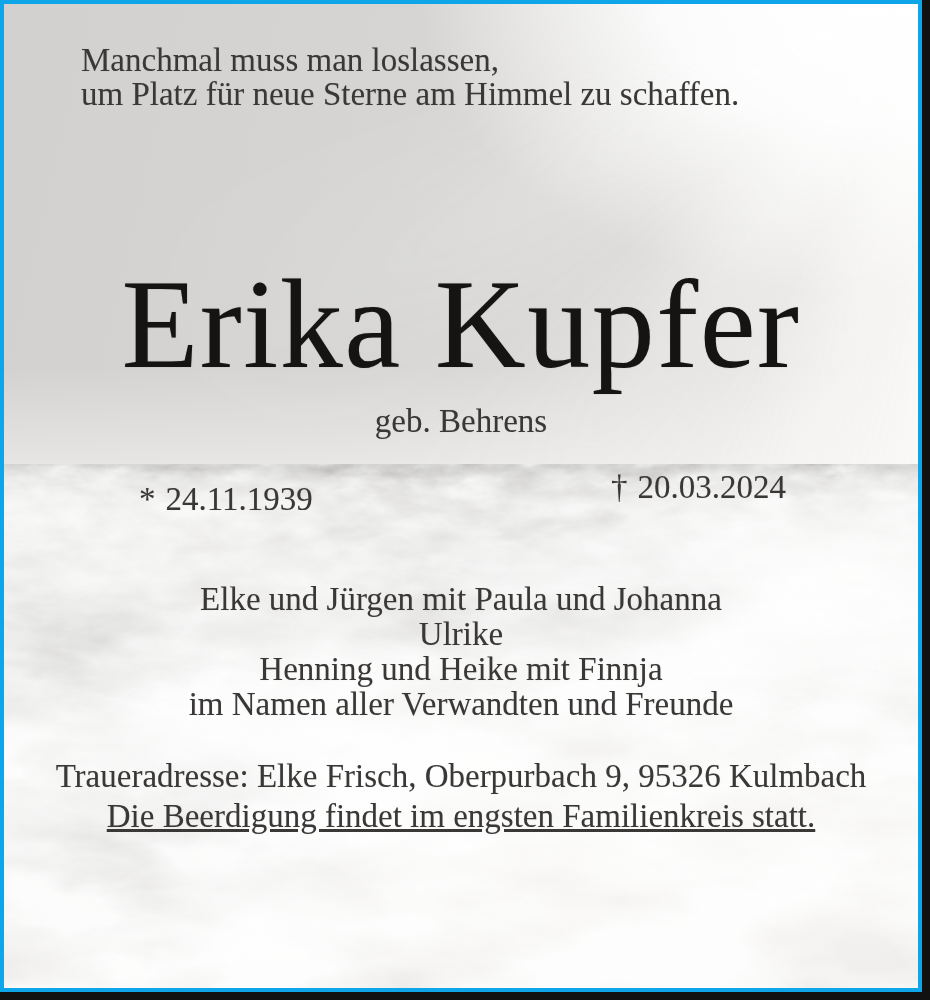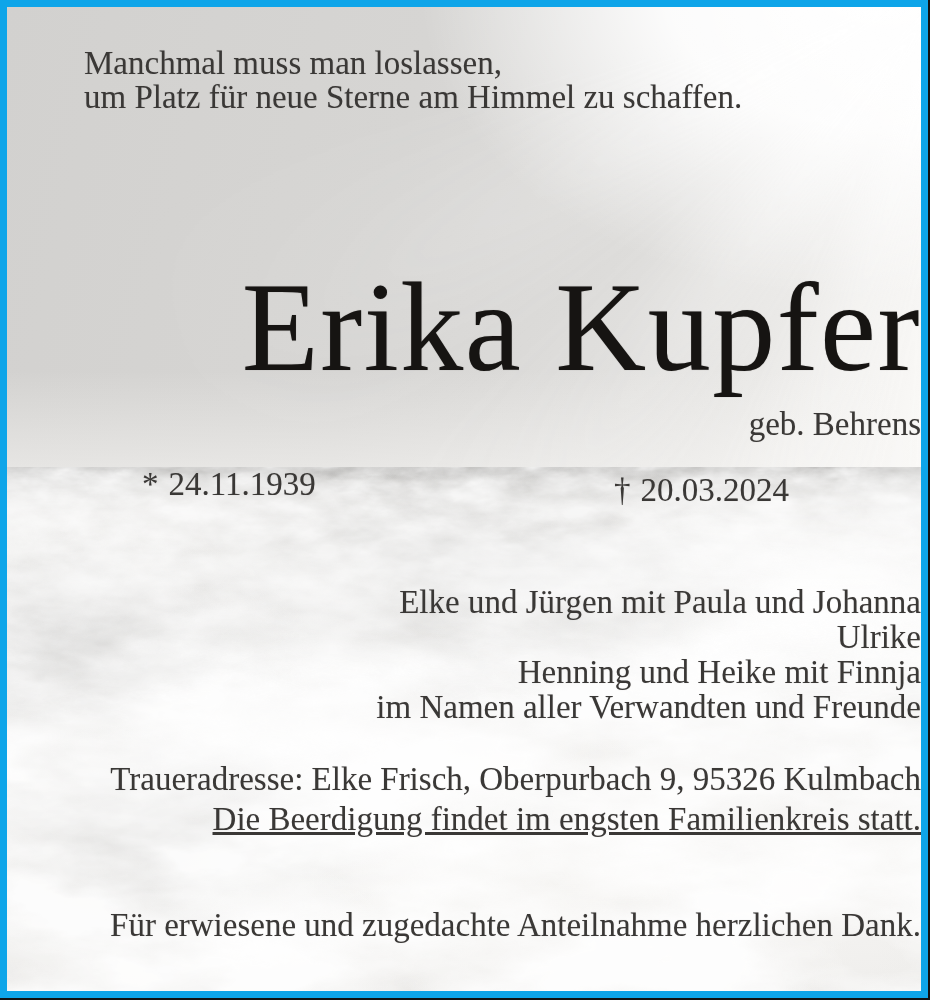--- a/index.html
+++ b/index.html
@@ -5,21 +5,21 @@
   html, body {
     margin: 0;
     padding: 0;
     background: #111;
     font-family: "Liberation Serif", "DejaVu Serif", serif;
   }
   .poster {
     position: relative;
     width: 914px;
     height: 984px;
-    border: 7px solid #0ea5e9;
+    border: 4px solid #0ea5e9;
     overflow: hidden;
     background: #fde047;
   }
   
   .sky {
     position: absolute;
     left: 0; top: 0;
     width: 100%;
     height: 466px;
     background:
@@ -98,33 +98,33 @@
     left: 0; top: 0;
     width: 100%; height: 100%;
     z-index: 10;
     color: #3a3836;
     font-size: 33px;
     line-height: 35px;
     text-shadow: 0 0 1px rgba(90,88,86,.25);
   }
   .block { position: absolute; white-space: nowrap; }
   .left-al { left: 77px; text-align: left; }
-  .centered { left: 0; width: 100%; text-align: right; }
+  .centered { left: 0; width: 100%; text-align: center; }
   .quote    { top: 39px;  line-height: 34px; }
   .intro    { top: 170px; line-height: 34px; }
   .name {
     top: 258px;
     font-size: 126px;
     line-height: 126px;
     letter-spacing: 1.5px;
     color: #161412;
     text-shadow: 0 0 1px rgba(40,38,36,.4);
   }
   .maiden   { top: 400px; }
-  .birth    { top: 460px; left: 135px; }
+  .birth    { top: 478px; left: 135px; }
   .death    { top: 466px; right: 132px; }
   .date-sym { display: inline-block; margin-right: 10px; }
   .mourners { top: 530px; line-height: 35px; margin-top: 48px; }
   .address  { top: 755px; }
   .funeral  { top: 795px; text-decoration: underline; }
   .thanks   { top: 901px; }
 </style>
 </head>
 <body>
 
@@ -181,16 +181,15 @@
       <div>Elke und Jürgen mit Paula und Johanna</div>
       <div>Ulrike</div>
       <div>Henning und Heike mit Finnja</div>
       <div>im Namen aller Verwandten und Freunde</div>
     </div>
 
     <div class="block centered address">Traueradresse: Elke Frisch, Oberpurbach 9, 95326 Kulmbach</div>
 
     <div class="block centered funeral">Die Beerdigung findet im engsten Familienkreis statt.</div>
 
-    <div class="block centered thanks">Für erwiesene und zugedachte Anteilnahme herzlichen Dank.</div>
 
   </div>
 </div>
 
 </body></html>

